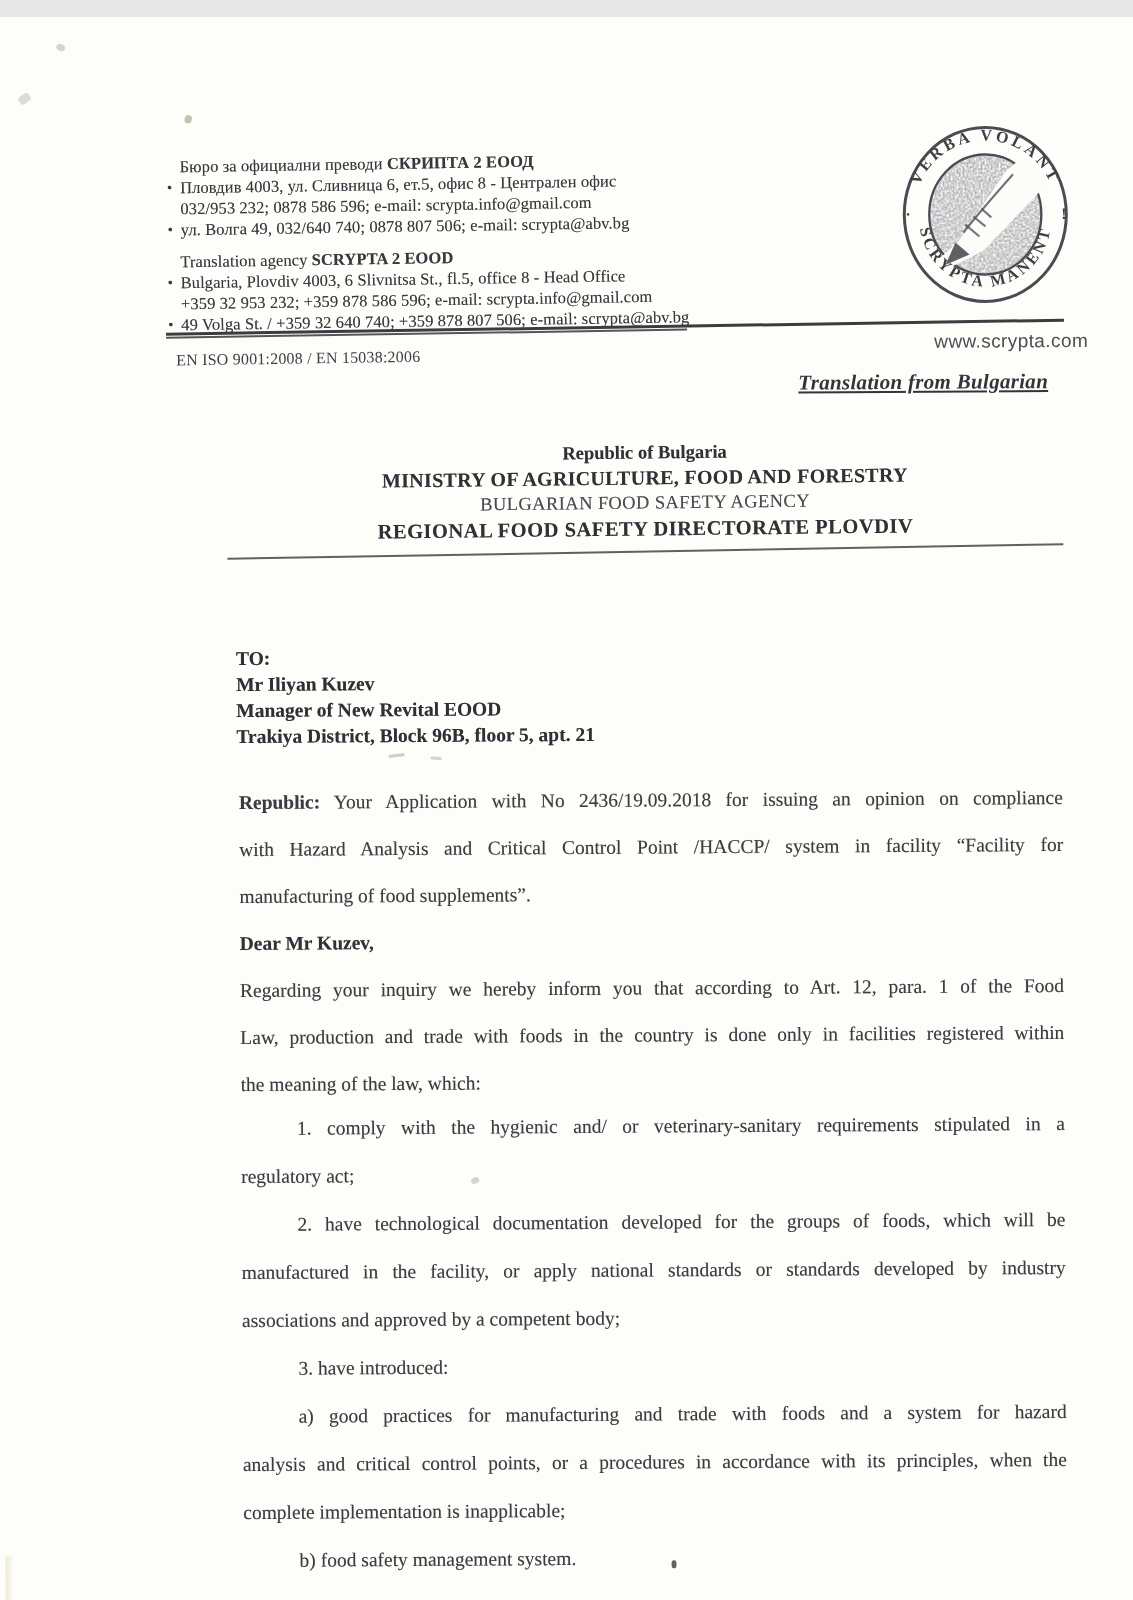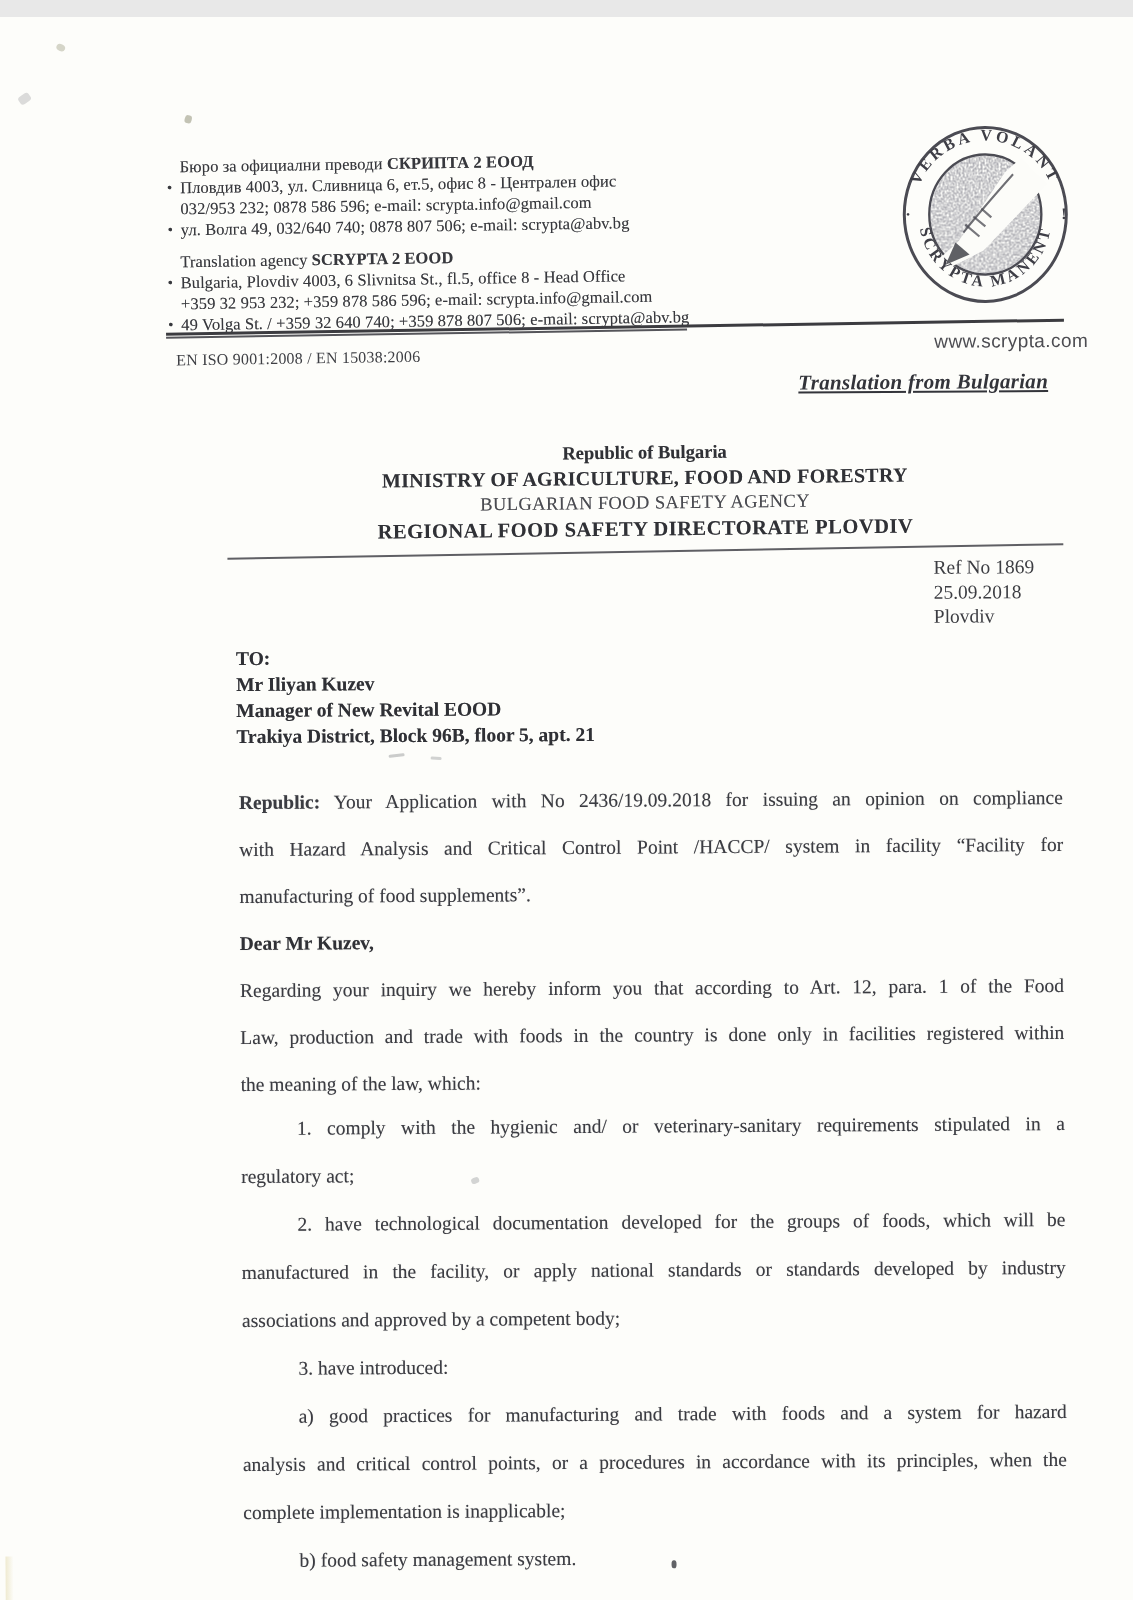--- a/index.html
+++ b/index.html
@@ -142,25 +142,20 @@
     <div class="trans-note">Translation from Bulgarian</div>
 
     <div class="title-block">
       <div class="tb1">Republic of Bulgaria</div>
       <div class="tb2">MINISTRY OF AGRICULTURE, FOOD AND FORESTRY</div>
       <div class="tb3">BULGARIAN FOOD SAFETY AGENCY</div>
       <div class="tb4">REGIONAL FOOD SAFETY DIRECTORATE PLOVDIV</div>
     </div>
     <div class="rule-title"></div>
 
-    <div class="ref-block">
-      <div>Ref No 1869</div>
-      <div>25.09.2018</div>
-      <div>Plovdiv</div>
-    </div>
 
     <div class="recipient">
       <div>TO:</div>
       <div>Mr Iliyan Kuzev</div>
       <div>Manager of New Revital EOOD</div>
       <div>Trakiya District, Block 96B, floor 5, apt. 21</div>
     </div>
     <div class="speck smudge1"></div>
     <div class="speck smudge2"></div>
 

